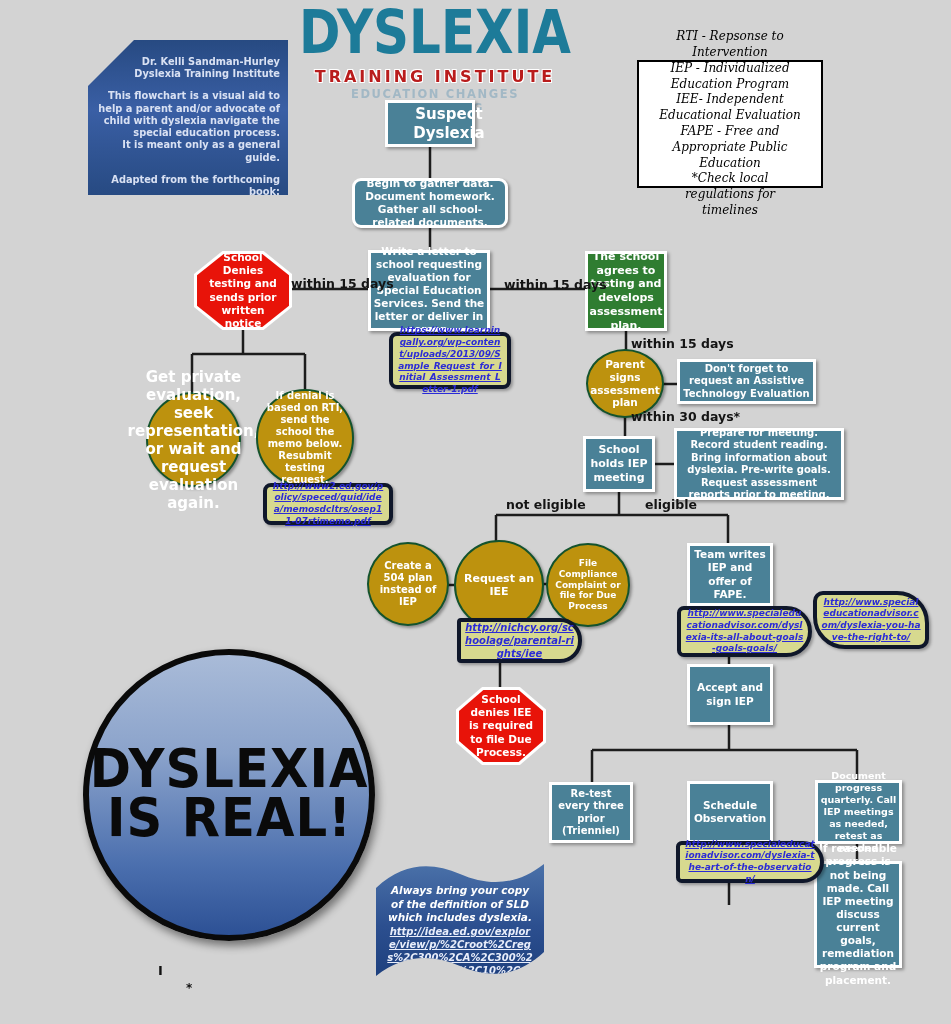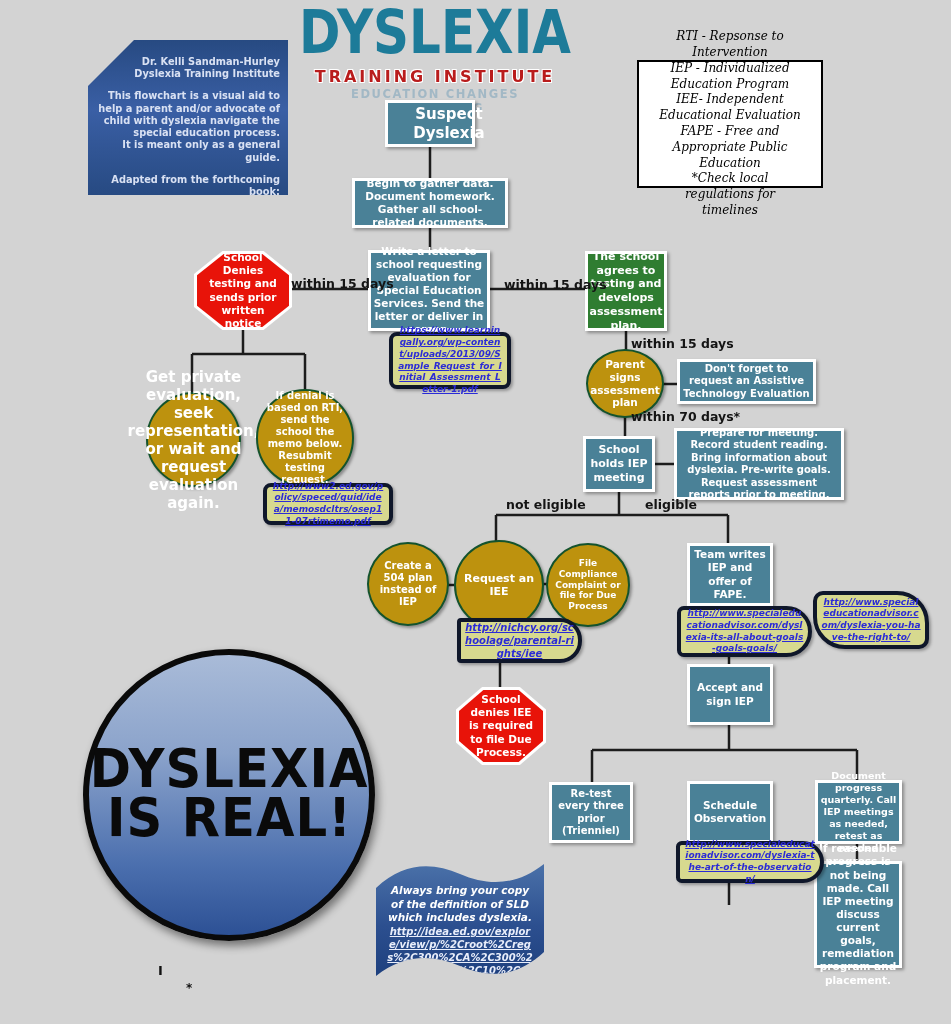--- a/index.html
+++ b/index.html
@@ -110,21 +110,21 @@
 
   <div class="abs legend">
     <div>RTI - Repsonse to Intervention</div>
     <div>IEP - Individualized Education Program</div>
     <div>IEE- Independent Educational Evaluation</div>
     <div>FAPE - Free and Appropriate Public Education</div>
     <div>*Check local regulations for timelines</div>
   </div>
 
   <div class="abs node" style="left:385px;top:100px;width:90px;height:47px;font-size:15px;padding-left:40px;">Suspect Dyslexia</div>
-  <div class="abs node" style="left:352px;top:178px;width:156px;height:50px;font-size:10.5px;">Begin to gather data. Document homework. Gather all school-related documents.</div>
+  <div class="abs node" style="left:352px;top:178px;width:156px;height:50px;font-size:10.5px;border-radius:9px;">Begin to gather data. Document homework. Gather all school-related documents.</div>
   <div class="abs node" style="left:368px;top:250px;width:122px;height:81px;font-size:10.5px;">Write a letter to school requesting evaluation for Special Education Services. Send the letter or deliver in person.</div>
   <div class="abs node green" style="left:585px;top:251px;width:82px;height:80px;font-size:11px;">The school agrees to testing and develops assessment plan.</div>
   <div class="abs node" style="left:677px;top:359px;width:139px;height:45px;font-size:10px;">Don't forget to request an Assistive Technology Evaluation</div>
   <div class="abs node" style="left:583px;top:436px;width:72px;height:56px;font-size:11px;">School holds IEP meeting</div>
   <div class="abs node" style="left:674px;top:428px;width:170px;height:72px;font-size:10px;">Prepare for meeting. Record student reading. Bring information about dyslexia. Pre-write goals. Request assessment reports prior to meeting.</div>
   <div class="abs node" style="left:687px;top:543px;width:86px;height:63px;font-size:10.5px;">Team writes IEP and offer of FAPE.</div>
   <div class="abs node" style="left:687px;top:664px;width:86px;height:61px;font-size:10.5px;">Accept and sign IEP</div>
   <div class="abs node" style="left:549px;top:782px;width:84px;height:61px;font-size:10px;">Re-test every three prior (Trienniel)</div>
   <div class="abs node" style="left:687px;top:781px;width:86px;height:62px;font-size:10.5px;">Schedule Observation</div>
   <div class="abs node" style="left:815px;top:780px;width:87px;height:64px;font-size:9.5px;">Document progress quarterly. Call IEP meetings as needed, retest as needed</div>
@@ -159,21 +159,21 @@
   <div class="abs linkbox r-flag" style="left:792px;top:591px;width:116px;height:58px;">
       <span>http://www.specialeducationadvisor.com/dyslexia-you-have-the-right-to/</span>
     </div>
   <div class="abs linkbox r-scroll" style="left:655px;top:841px;width:148px;height:42px;">
       <span>http://www.specialeducationadvisor.com/dyslexia-the-art-of-the-observation/</span>
     </div>
 
   <div class="abs elabel" style="left:291px;top:276px;">within 15 days</div>
   <div class="abs elabel" style="left:504px;top:277px;">within 15 days</div>
   <div class="abs elabel" style="left:631px;top:336px;">within 15 days</div>
-  <div class="abs elabel" style="left:631px;top:409px;">within 70 days*</div>
+  <div class="abs elabel" style="left:631px;top:409px;">within 30 days*</div>
   <div class="abs elabel" style="left:506px;top:497px;">not eligible</div>
   <div class="abs elabel" style="left:645px;top:497px;">eligible</div>
 
   <div class="abs bigcircle">
     <div class="l1">DYSLEXIA</div>
     <div class="l2">IS REAL!</div>
   </div>
 
   <div class="abs wave">
     <div>Always bring your copy of the definition of SLD which includes dyslexia.</div>

